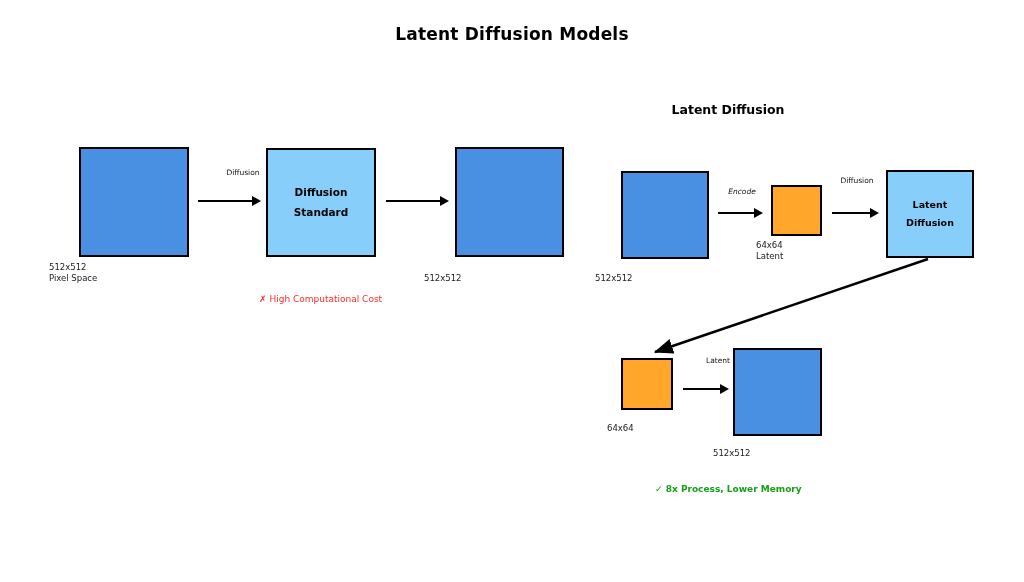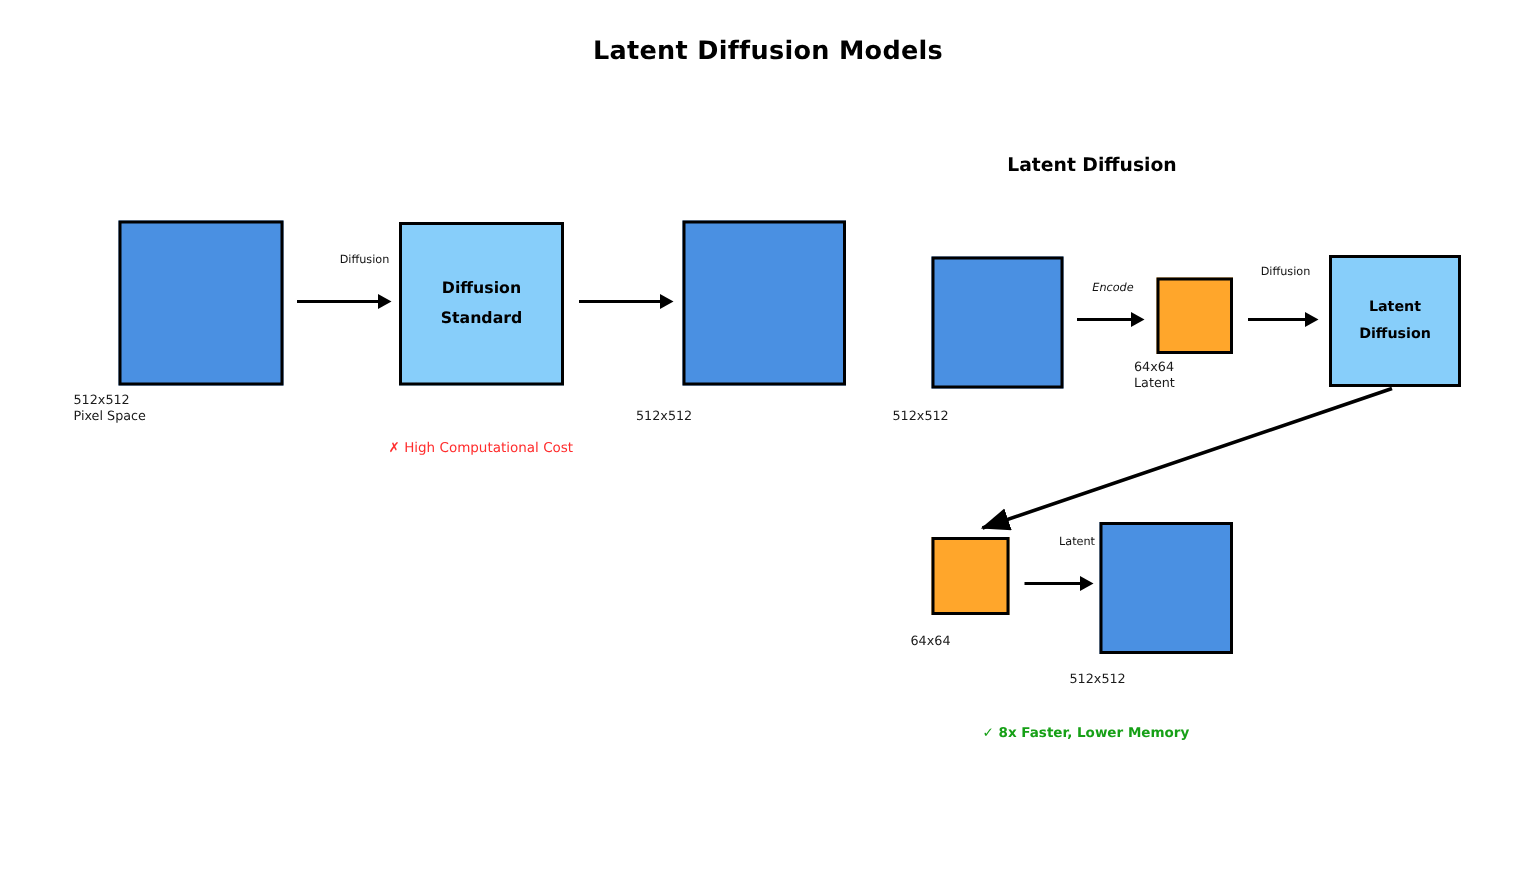--- a/index.html
+++ b/index.html
@@ -173,16 +173,16 @@
   <div class="abs arrow" style="left:683px; top:384px;">
     <div class="arrow-line" style="width:37px;"></div>
     <div class="arrow-head"></div>
   </div>
 
   <div class="abs box" style="left:733px; top:348px; width:89px; height:88px; background:#4a90e2;"></div>
   <div class="abs caption" style="left:713px; top:448px; width:130px;">512x512</div>
 
   <div class="abs note note-good" style="left:655px; top:484px;">
     <span class="note-mark">✓</span>
-    <span>8x Faster, Lower Memory</span>
+    <span>8x Process, Lower Memory</span>
   </div>
 
 </div>
 
 </body></html>

